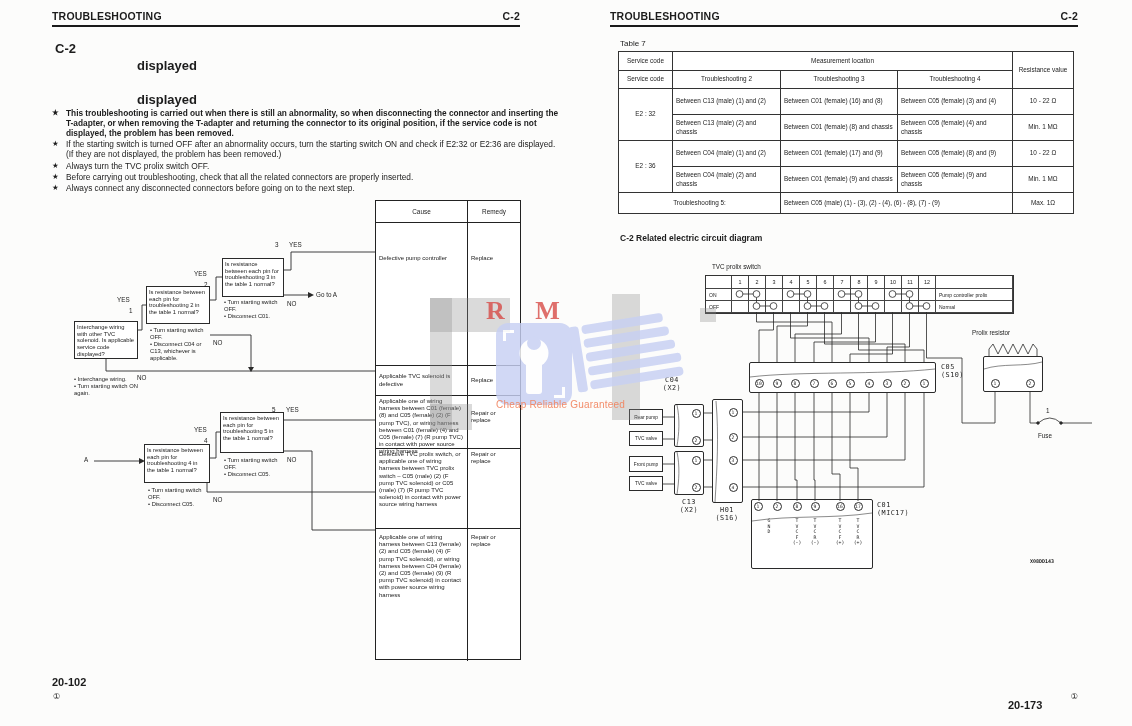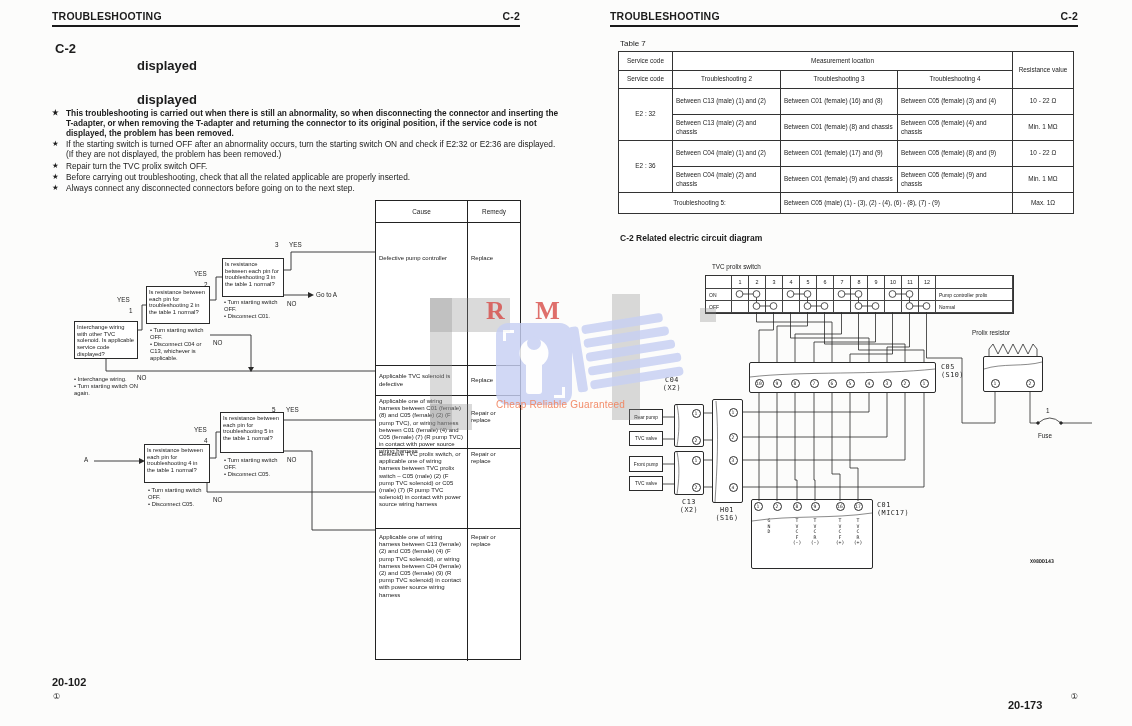--- a/index.html
+++ b/index.html
@@ -62,25 +62,25 @@
     <div class="brow bold">
         <span class="st">★</span>
         <span class="tx">This troubleshooting is carried out when there is still an abnormality, so when disconnecting the connector and inserting the T-adapter, or when removing the T-adapter and returning the connector to its original position, if the service code is not displayed, the problem has been removed.</span>
       </div>
     <div class="brow">
         <span class="st">★</span>
         <span class="tx">If the starting switch is turned OFF after an abnormality occurs, turn the starting switch ON and check if E2:32 or E2:36 are displayed.  (If they are not displayed, the problem has been removed.)</span>
       </div>
     <div class="brow">
         <span class="st">★</span>
-        <span class="tx">Repair turn the TVC prolix switch OFF.</span>
+        <span class="tx">Always turn the TVC prolix switch OFF.</span>
       </div>
     <div class="brow">
         <span class="st">★</span>
-        <span class="tx">Before carrying out troubleshooting, check that all the related applicable are properly inserted.</span>
+        <span class="tx">Before carrying out troubleshooting, check that all the related connectors are properly inserted.</span>
       </div>
     <div class="brow">
         <span class="st">★</span>
         <span class="tx">Always connect any disconnected connectors before going on to the next step.</span>
       </div>
   </div>
 
   <div class="fbox" style="left:74px;top:321px;width:64px;height:38px">Interchange wiring with other TVC solenoid. Is applicable service code displayed?</div>
   <div class="fbox" style="left:146px;top:286px;width:64px;height:38px">Is resistance between each pin for troubleshooting 2 in the table 1 normal?</div>
   <div class="fbox" style="left:222px;top:258px;width:62px;height:39px">Is resistance between each pin for troubleshooting 3 in the table 1 normal?</div>

